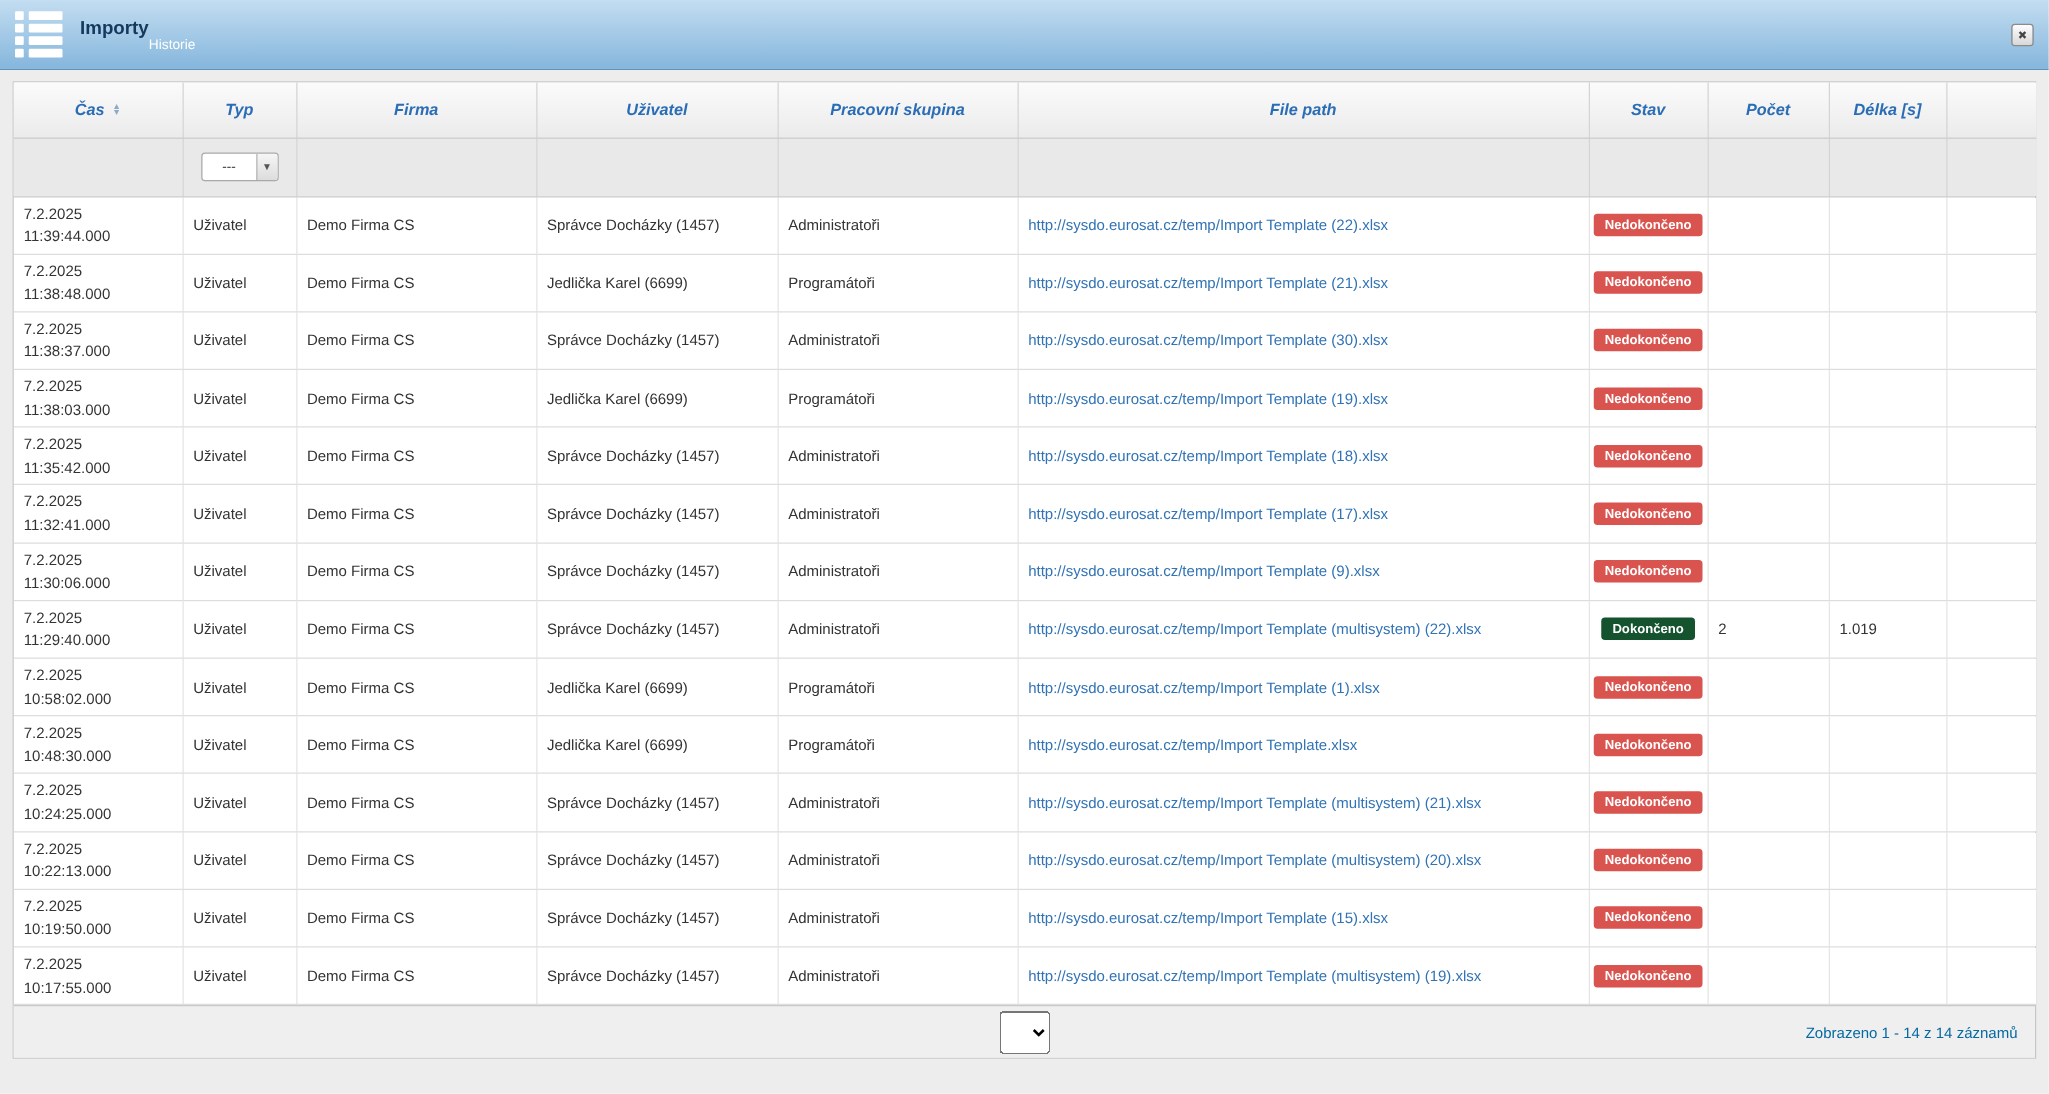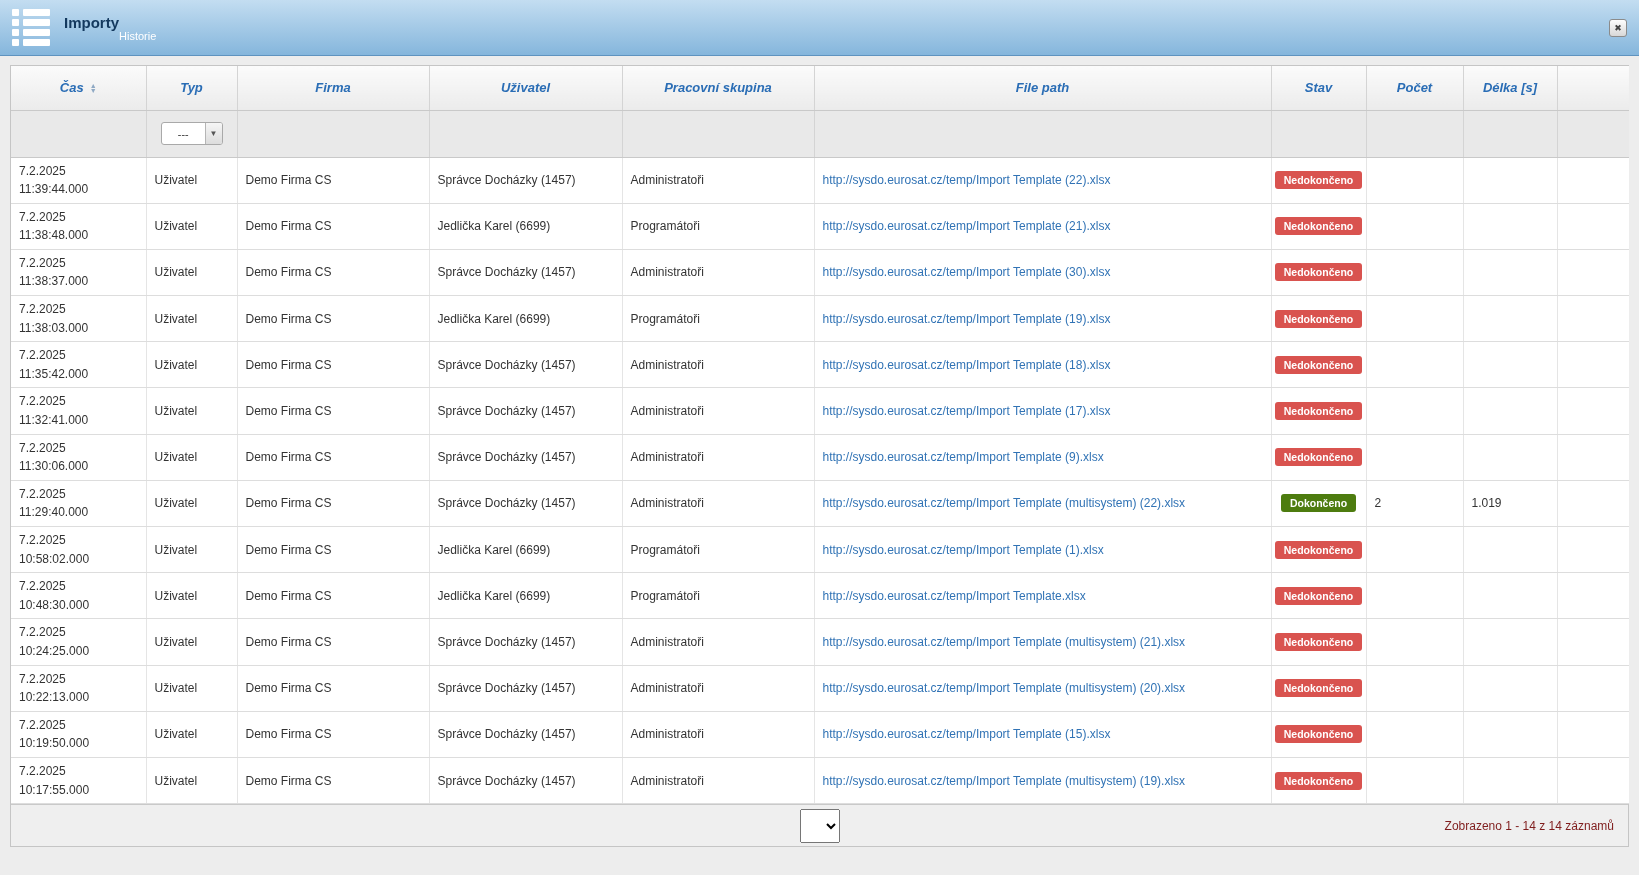--- a/index.html
+++ b/index.html
@@ -114,21 +114,21 @@
   .badge {
     display: inline-block;
     font-size: 10.5px;
     font-weight: bold;
     color: #ffffff;
     padding: 3px 9px;
     border-radius: 3px;
     white-space: nowrap;
   }
   .badge.err { background: #d9534f; }
-  .badge.ok  { background: #4d7c0f; }
+  .badge.ok  { background: #14532d; }
 
   
   .table-footer {
     position: relative;
     height: 42px;
     background: #efefef;
     border-top: 1px solid #c9c9c9;
     display: flex;
     align-items: center;
   }
@@ -140,21 +140,21 @@
   .pager select {
     font-family: "Liberation Sans", sans-serif;
     font-size: 12px;
     height: 22px;
     padding: 16px 2px;
   }
   .records-summary {
     margin-left: auto;
     padding-right: 14px;
     font-size: 12px;
-    color: #7f1d1d;
+    color: #0369a1;
   }
 </style>
 </head>
 <body>
 
 <div class="topbar">
   <div class="topbar-icon">
     <div class="bar">
         <span class="dot"></span>
         <span class="line"></span>

